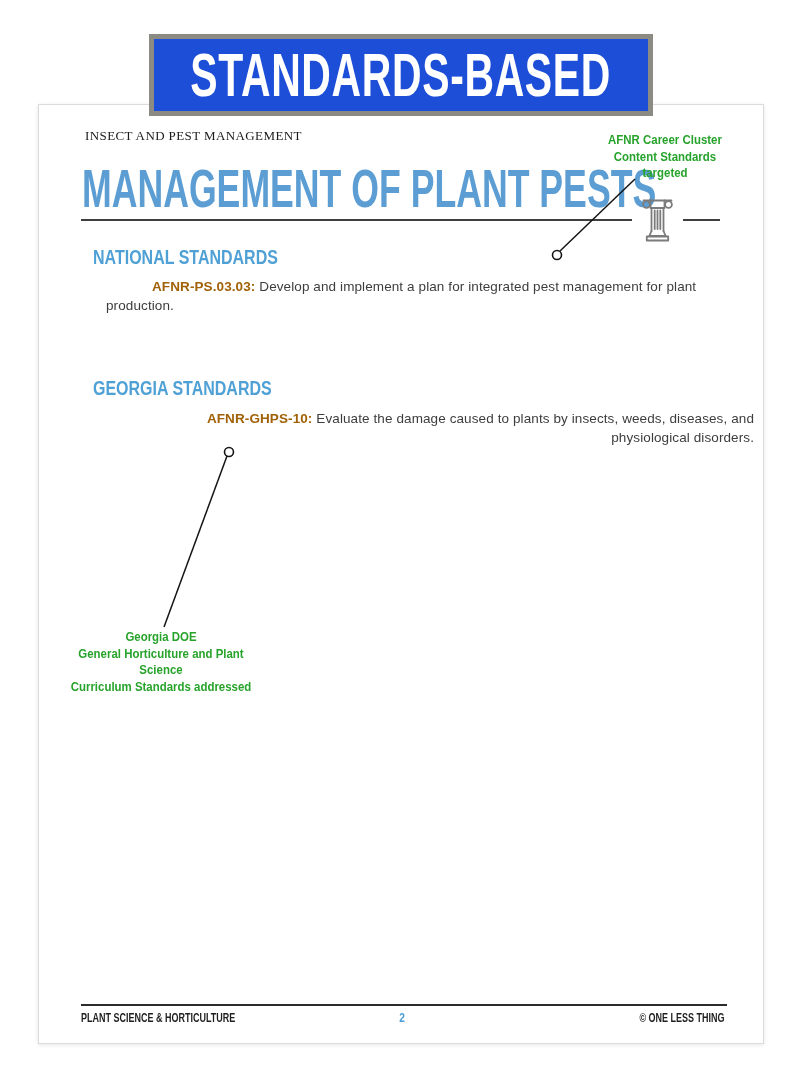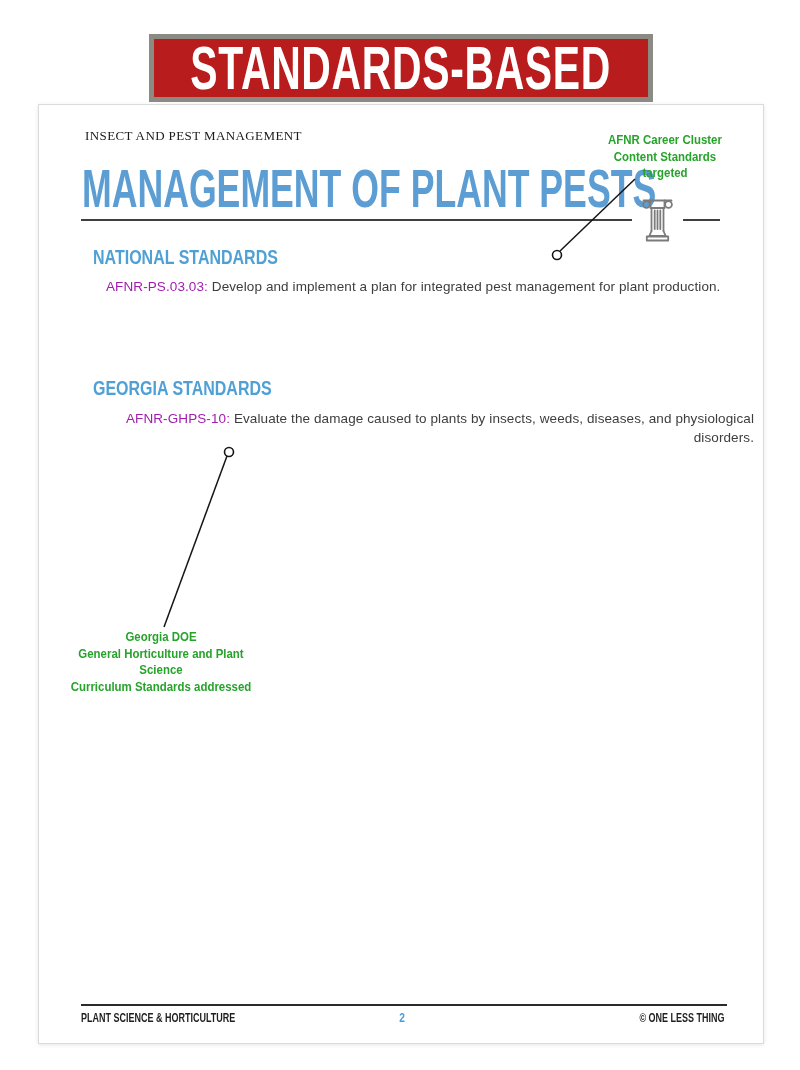--- a/index.html
+++ b/index.html
@@ -1,22 +1,22 @@
 <!DOCTYPE html>
 <html><head>
 <meta charset="utf-8">
 <style>
   * { margin: 0; padding: 0; box-sizing: border-box; }
   html, body { width: 800px; height: 1070px; background: #ffffff; font-family: "Liberation Sans", sans-serif; }
   .canvas { position: relative; width: 800px; height: 1070px; background: #ffffff; overflow: hidden; }
 
   
   .banner {
-    position: absolute; left: 149px; top: 34px; width: 504px; height: 68px;
-    background: #b91c1c; border: 5px solid #8B8B83; z-index: 3;
+    position: absolute; left: 149px; top: 34px; width: 504px; height: 82px;
+    background: #1d4ed8; border: 5px solid #8B8B83; z-index: 3;
     display: flex; align-items: center; justify-content: center;
   }
   .banner-text {
     color: #ffffff; font-weight: bold; font-size: 62px; line-height: 1;
     letter-spacing: 1px; white-space: nowrap;
     transform: scaleX(0.66); transform-origin: 50% 50%;
   }
 
   
   .page {
@@ -48,21 +48,21 @@
   }
   .heading-national { top: 142px; }
   .heading-georgia  { top: 273px; }
 
   .body-par {
     position: absolute; left: 67px; width: 648px;
     font-size: 13.5px; line-height: 19px; color: #3D3D3D; letter-spacing: 0.1px;
   }
   .body-national { top: 172px; }
   .body-georgia  { top: 304px; text-align: right; }
-  .code { font-weight: normal; color: #a21caf; }
+  .code { font-weight: bold; color: #a16207; margin-left: 46px; }
 
   .callout {
     position: absolute; font-size: 13px; font-weight: bold; line-height: 16.5px;
     color: #27A32B; text-align: center; white-space: pre-line;
     transform: scaleX(0.88); transform-origin: 50% 0;
   }
   .callout-afnr    { left: 536px; top: 27px;  width: 180px; }
   .callout-georgia { left: 2px;   top: 524px; width: 240px; }
 
   .overlay { position: absolute; left: 0; top: 0; width: 726px; height: 940px; pointer-events: none; }

